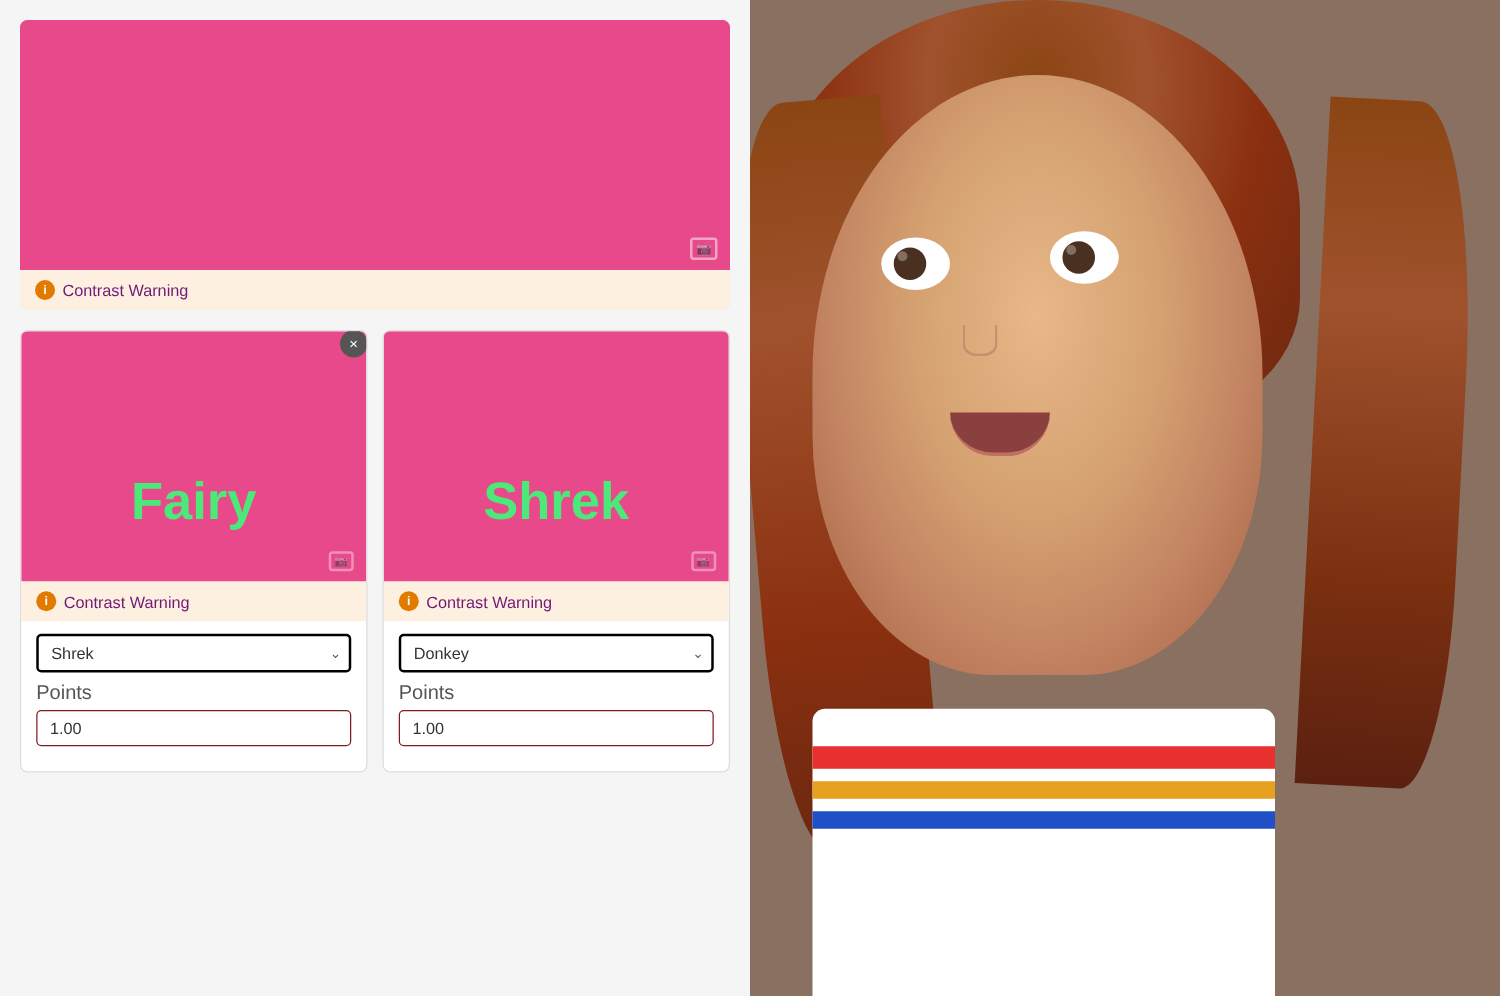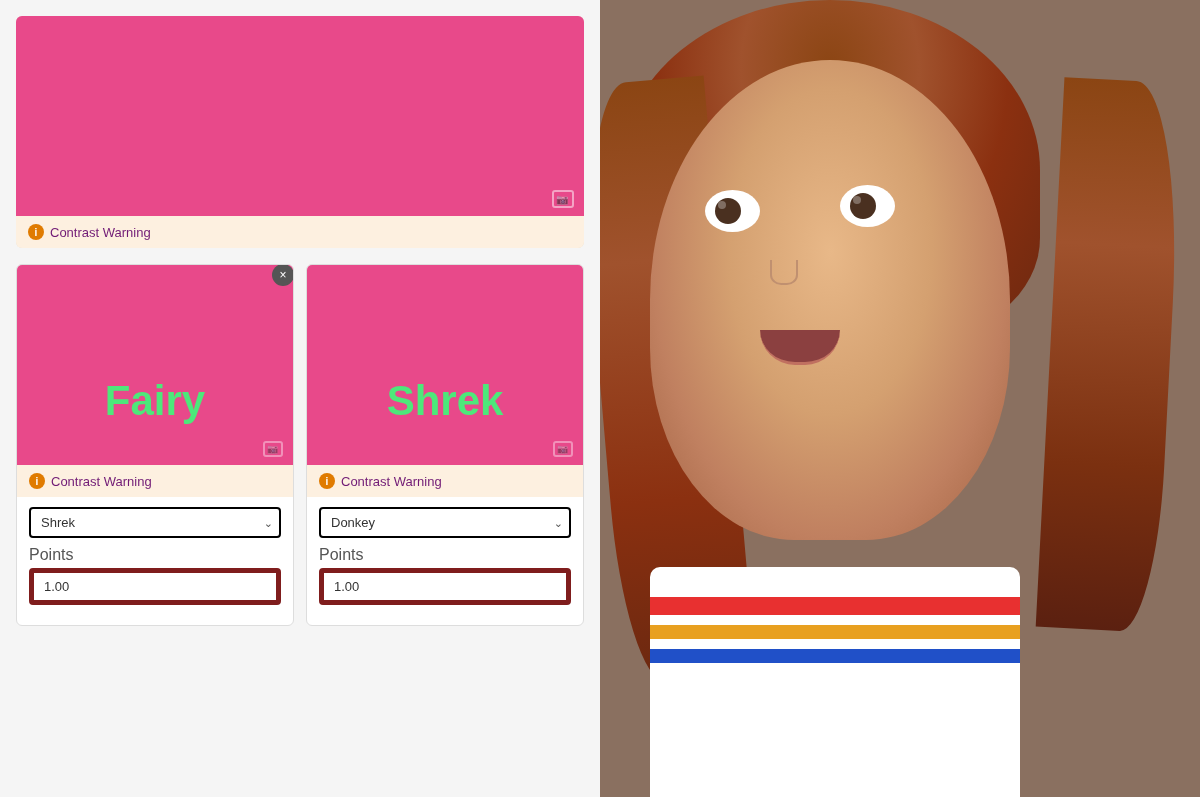--- a/index.html
+++ b/index.html
@@ -189,21 +189,21 @@
       top: 50%;
       transform: translateY(-50%);
       color: #555;
       font-size: 11px;
       pointer-events: none;
     }
 
     .points-input {
       width: 100%;
       padding: 6px 10px;
-      border: 5px solid #7f1d1d;
+      border: 1px solid #7f1d1d;
       border-radius: 4px;
       font-size: 13px;
       color: #333;
     }
 
     
     .right-panel {
       width: 600px;
       height: 797px;
       overflow: hidden;

